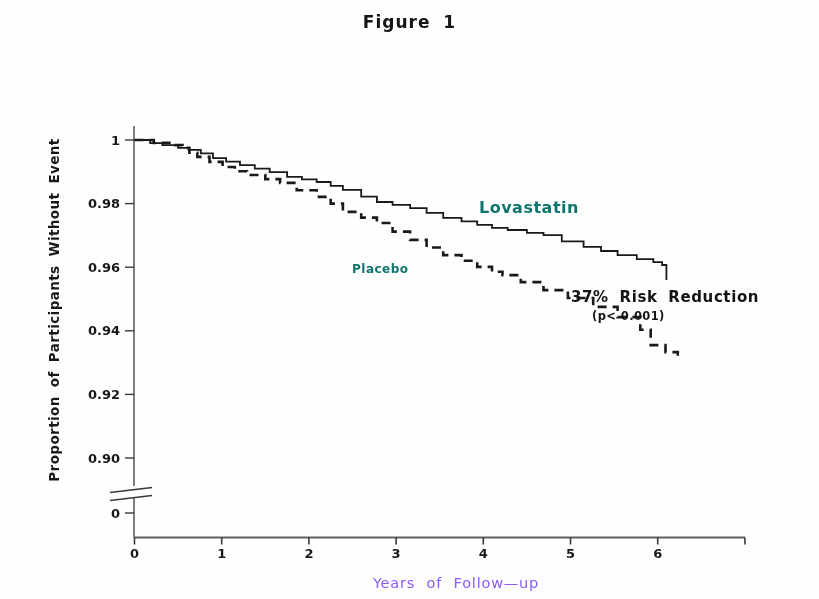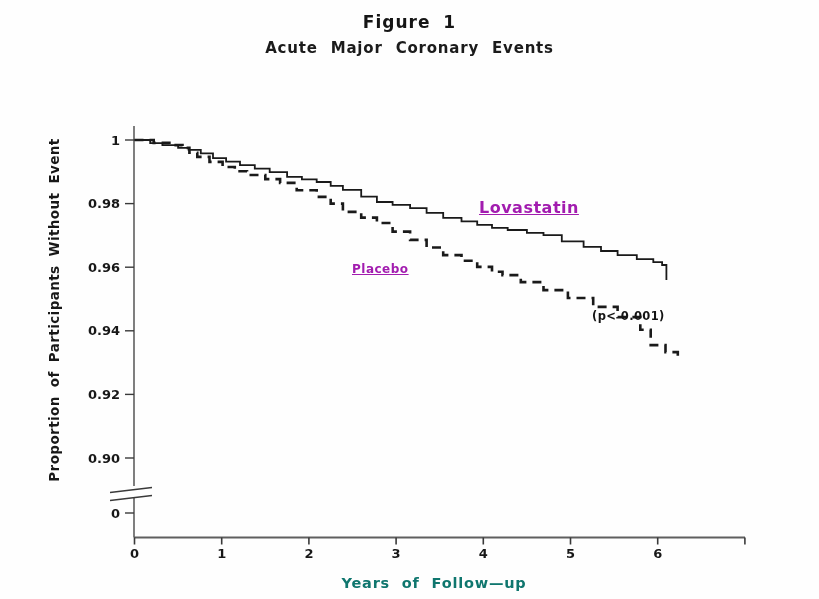--- a/index.html
+++ b/index.html
@@ -16,43 +16,42 @@
     font-size:15px;font-weight:bold;letter-spacing:0.8px;word-spacing:7px;color:#1b1b1b;
   }
   .sub1{top:39px;}
   .sub2{top:59px;}
   .y-axis-label{
     position:absolute;left:54px;top:310px;white-space:nowrap;
     transform:translate(-50%,-50%) rotate(-90deg);
     font-size:13.5px;font-weight:bold;letter-spacing:0.4px;word-spacing:4px;color:#181818;
   }
   .x-axis-label{
-    position:absolute;top:575px;left:128px;width:612px;text-align:center;
-    font-size:14.5px;font-weight:bold;letter-spacing:0.8px;word-spacing:6px;color:#0f766e;
+    position:absolute;top:575px;left:150px;width:612px;text-align:center;
+    font-size:14.5px;font-weight:normal;letter-spacing:0.8px;word-spacing:6px;color:#8b5cf6;
   }
-  .series-label{position:absolute;font-weight:bold;white-space:nowrap;color:#a21caf;text-decoration:underline;}
+  .series-label{position:absolute;font-weight:bold;white-space:nowrap;color:#0f766e;}
   .lov{left:479px;top:198px;font-size:16px;letter-spacing:0.5px;}
   .plc{left:352px;top:262px;font-size:12px;letter-spacing:0.5px;}
   .risk-ann{
     position:absolute;left:571px;top:288px;white-space:nowrap;
     font-size:15px;font-weight:bold;letter-spacing:0.6px;word-spacing:5px;color:#141414;
   }
   .pval-ann{
     position:absolute;left:592px;top:309px;white-space:nowrap;
     font-size:11.5px;font-weight:bold;letter-spacing:0.4px;color:#141414;
   }
   svg{position:absolute;left:0;top:0;}
   svg text{font-family:"DejaVu Sans","Liberation Sans",sans-serif;}
 </style>
 </head>
 <body>
 
 <div class="page">
   <div class="fig-title">Figure 1</div>
-  <div class="fig-subtitle sub1">Acute Major Coronary Events</div>
 
   <div class="y-axis-label">Proportion of Participants Without Event</div>
 
   <svg id="plot" width="819" height="599" viewBox="0 0 819 599">
       <path d="M134 126 V486 M134 498 V537.5" stroke="#5f5f5f" stroke-width="1.6" fill="none"></path>
       <path d="M134 537.5 H745" stroke="#5f5f5f" stroke-width="1.8" fill="none"></path>
       <path d="M110 492.5 L152 487.5 M110 500.5 L152 495.5" stroke="#3a3a3a" stroke-width="1.5" fill="none"></path>
       <line x1="125" y1="140" x2="134" y2="140" stroke="#3a3a3a" stroke-width="1.4"></line>
       <text x="120" y="144.5" text-anchor="end" font-size="13" font-weight="bold" fill="#181818">1</text>
       <line x1="125" y1="203.60000000000005" x2="134" y2="203.60000000000005" stroke="#3a3a3a" stroke-width="1.4"></line>
@@ -81,16 +80,17 @@
       <text x="570.5" y="558" text-anchor="middle" font-size="13" font-weight="bold" fill="#181818">5</text>
       <line x1="657.7" y1="537.5" x2="657.7" y2="544.5" stroke="#3a3a3a" stroke-width="1.6"></line>
       <text x="657.7" y="558" text-anchor="middle" font-size="13" font-weight="bold" fill="#181818">6</text>
       <line x1="744.9" y1="537.5" x2="744.9" y2="544.5" stroke="#3a3a3a" stroke-width="1.6"></line>
       <path d="M134.5 140.0 H150.2 V143.2 H162.4 V145.1 H178.1 V147.9 H188.6 V149.9 H200.8 V153.4 H213.0 V158.1 H226.1 V161.6 H240.0 V165.1 H254.8 V168.6 H269.7 V172.1 H287.1 V176.9 H301.9 V179.4 H316.7 V182.0 H330.7 V185.8 H342.9 V189.9 H361.2 V196.6 H376.9 V202.0 H392.6 V204.9 H410.1 V208.1 H426.6 V212.8 H443.2 V217.9 H461.5 V221.4 H477.2 V224.9 H492.0 V227.8 H507.7 V230.0 H526.9 V232.9 H543.5 V235.1 H561.8 V241.4 H583.6 V246.8 H601.0 V251.0 H617.6 V255.1 H636.8 V259.2 H653.3 V262.1 H662.1 V265.0 H666.4 V279.9" fill="none" stroke="#1a1a1a" stroke-width="1.8"></path>
       <path d="M134.5 140.0 H153.7 V142.9 H169.4 V145.1 H182.5 V147.9 H189.4 V152.7 H197.3 V156.9 H209.5 V161.9 H222.6 V167.0 H234.8 V171.2 H247.0 V175.0 H265.3 V179.1 H280.1 V182.9 H296.7 V190.2 H316.7 V196.9 H330.7 V203.6 H342.9 V211.9 H361.2 V217.6 H376.9 V223.0 H392.6 V231.6 H410.1 V239.9 H426.6 V247.5 H443.2 V255.1 H461.5 V260.8 H477.2 V266.9 H492.0 V271.7 H502.5 V275.1 H520.8 V282.1 H543.5 V290.1 H567.9 V298.0 H593.2 V306.9 H617.6 V317.1 H640.3 V329.8 H650.7 V345.1 H665.5 V352.1 H677.8 V358.1" fill="none" stroke="#1a1a1a" stroke-width="2.6" stroke-dasharray="9 6"></path>
     </svg>
 
   <div class="series-label lov">Lovastatin</div>
   <div class="series-label plc">Placebo</div>
+  <div class="risk-ann">37% Risk Reduction</div>
   <div class="pval-ann">(p&lt; 0.001)</div>
 
   <div class="x-axis-label">Years of Follow—up</div>
 </div>
 
 </body></html>

